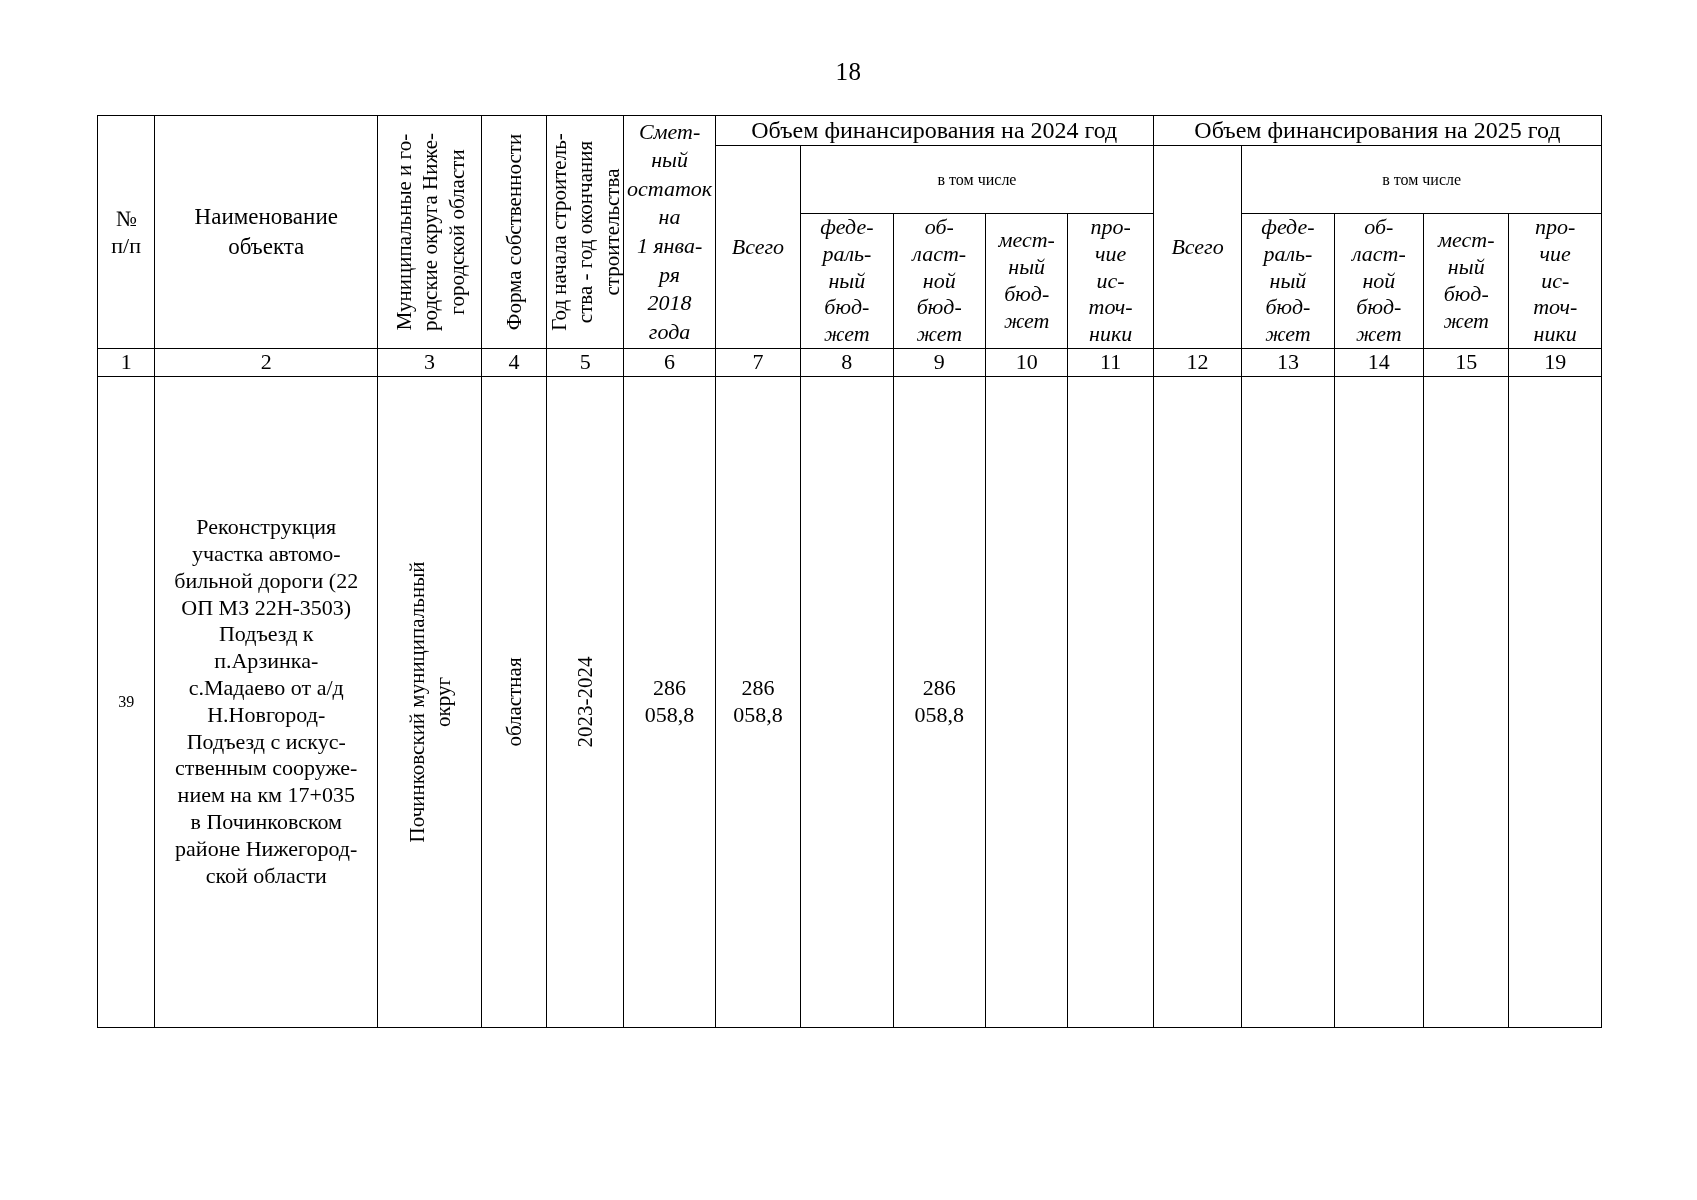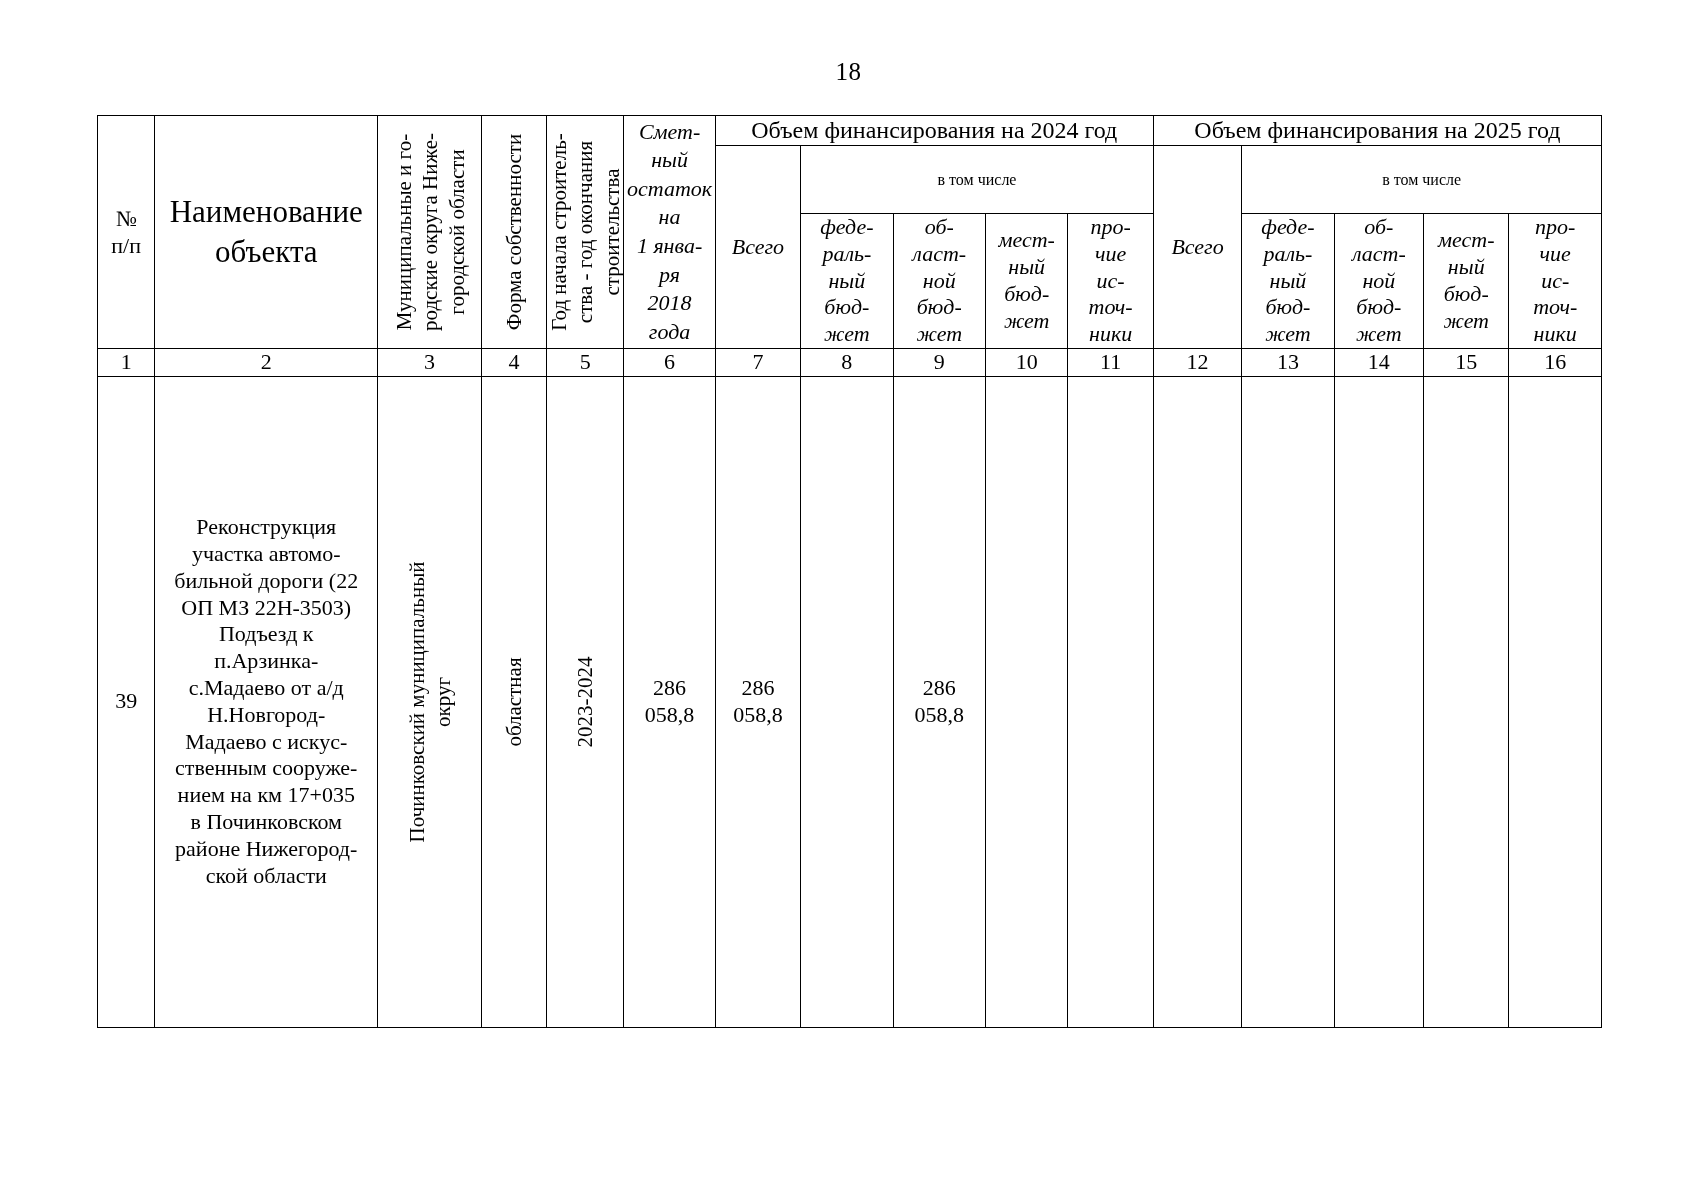--- a/index.html
+++ b/index.html
@@ -107,21 +107,21 @@
     vertical-align: middle;
   }
   .obj-name {
     text-align: left;
     font-size: 22px;
     line-height: 1.30;
     padding: 0 8px 0 12px;
     font-family: Liberation Serif, serif;
   }
   .idx {
-    font-size: 22px;
+    font-size: 16px;
   }
   .money {
     font-size: 22px;
     line-height: 1.25;
   }
 
   .vbody {
     position: relative;
   }
   .vbody .vtext {
@@ -163,21 +163,21 @@
 
       <tbody>
           <tr>
         <td rowspan="3" class="vcell">
           <div style="font-size:22px;line-height:1.25;">
             <div>№</div>
             <div>п/п</div>
           </div>
         </td>
         <td rowspan="3" class="vcell">
-          <div style="font-size:31px;line-height:1.3;">
+          <div style="font-size:23px;line-height:1.3;">
             <div>Наименование</div>
             <div>объекта</div>
           </div>
         </td>
         <td rowspan="3" class="vcell">
           <div class="vtext two-line">Муниципальные  и го-родские округа Ниже-городской области</div>
         </td>
         <td rowspan="3" class="vcell">
           <div class="vtext two-line" style="width:230px">Форма собственности</div>
         </td>
@@ -274,35 +274,35 @@
         <td>6</td>
         <td>7</td>
         <td>8</td>
         <td>9</td>
         <td>10</td>
         <td>11</td>
         <td>12</td>
         <td>13</td>
         <td>14</td>
         <td>15</td>
-        <td>16</td>
+        <td>19</td>
       </tr>
 
       <tr class="body-row">
         <td class="idx">39</td>
         <td class="obj-name">
           <div>Реконструкция</div>
           <div>участка автомо-</div>
           <div>бильной дороги (22</div>
           <div>ОП МЗ 22Н-3503)</div>
           <div>Подъезд к</div>
           <div>п.Арзинка-</div>
           <div>с.Мадаево от а/д</div>
           <div>Н.Новгород-</div>
-          <div>Мадаево с искус-</div>
+          <div>Подъезд с искус-</div>
           <div>ственным сооруже-</div>
           <div>нием   на км 17+035</div>
           <div>в Починковском</div>
           <div>районе Нижегород-</div>
           <div>ской области</div>
         </td>
         <td class="vbody">
           <div class="vtext wide">Починковский муниципальный округ</div>
         </td>
         <td class="vbody">

